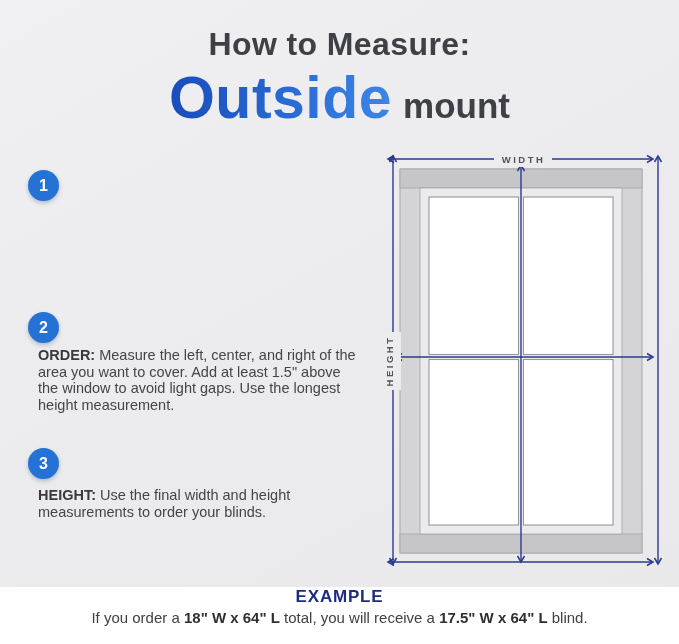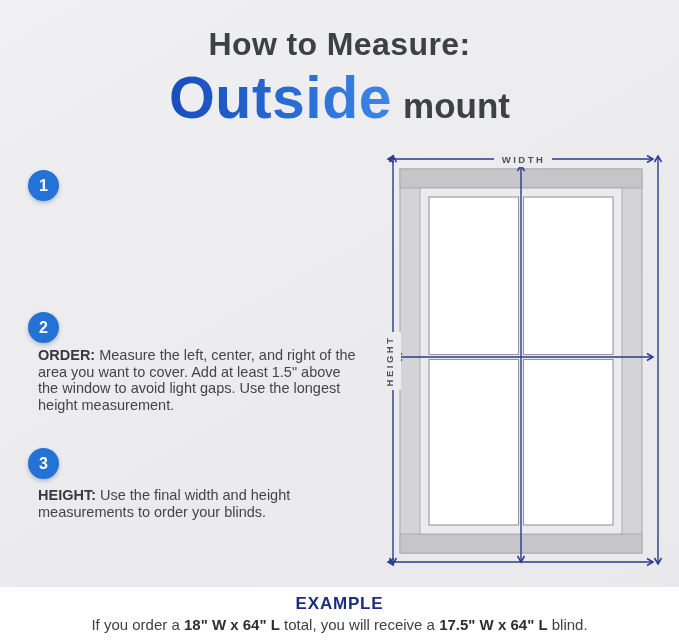--- a/index.html
+++ b/index.html
@@ -83,21 +83,20 @@
     width: 299px; height: 470px; text-decoration: underline;
   }
 
   
   .example-bar {
     position: absolute;
     left: 0; right: 0; bottom: 0;
     height: 57px;
     background: #ffffff;
     text-align: center;
-    padding-top: 7px;
   }
   .example-heading {
     font-size: 17px;
     font-weight: 800;
     letter-spacing: 0.8px;
     color: #1c2d80;
   }
   .example-sentence {
     margin-top: 2px;
     font-size: 15px;

